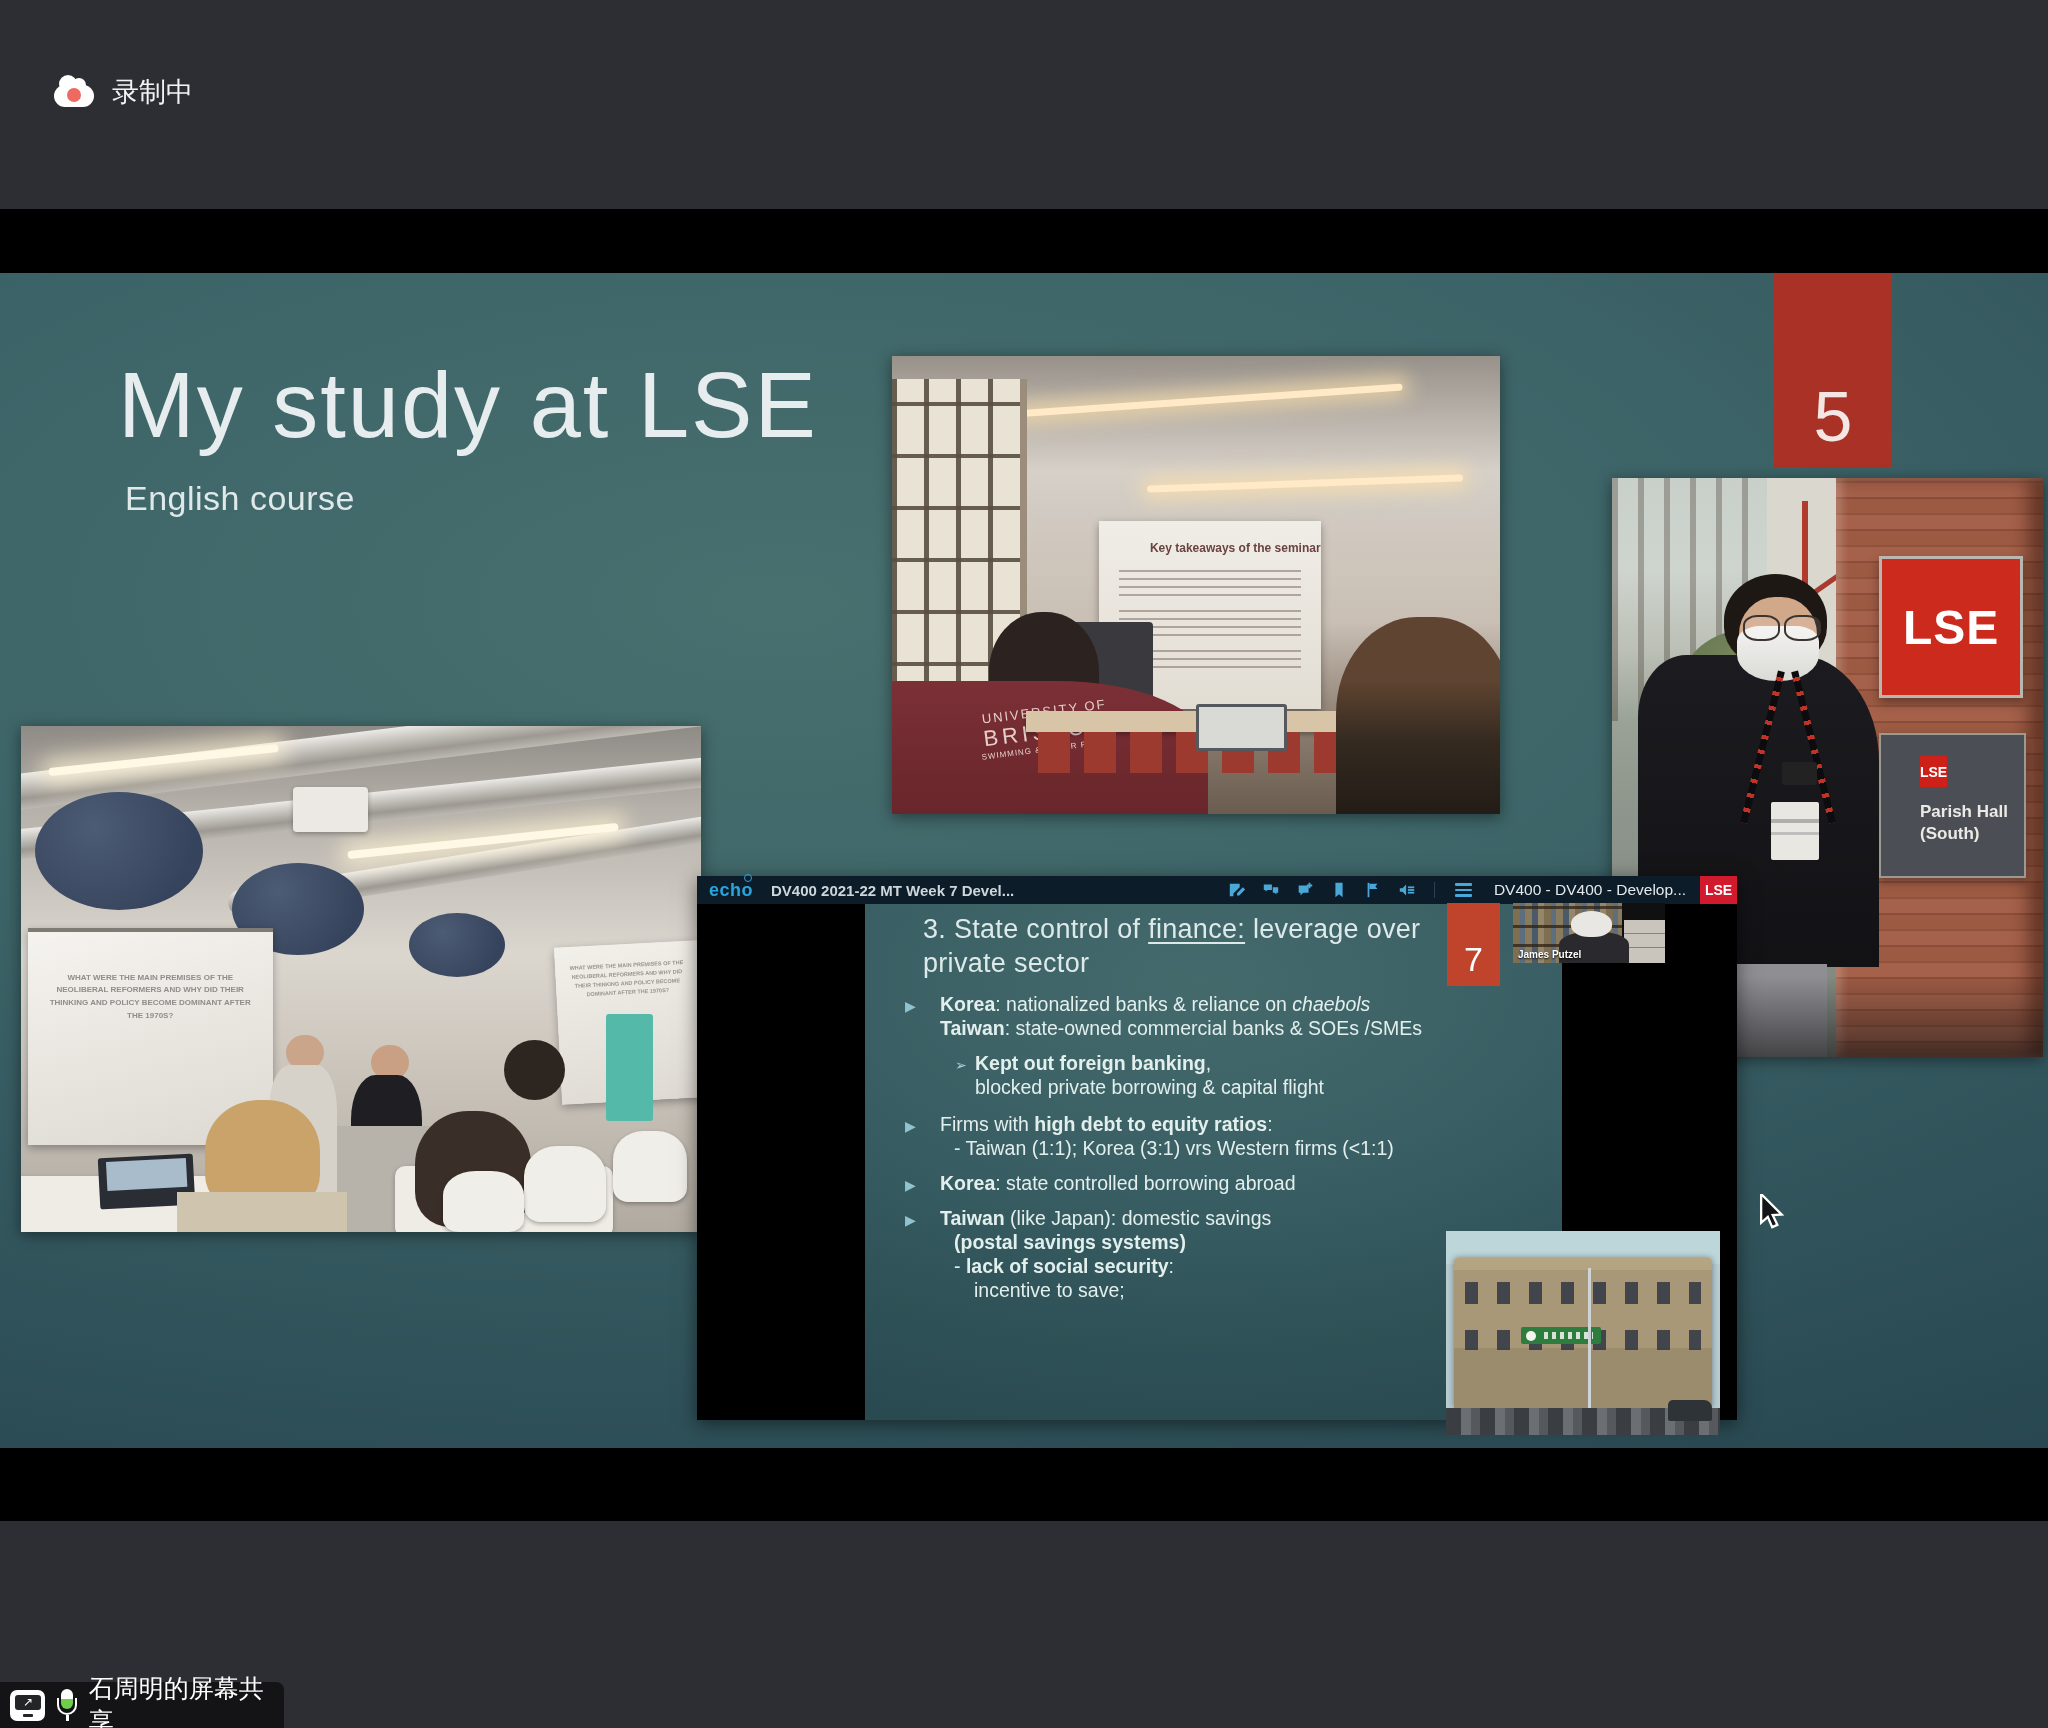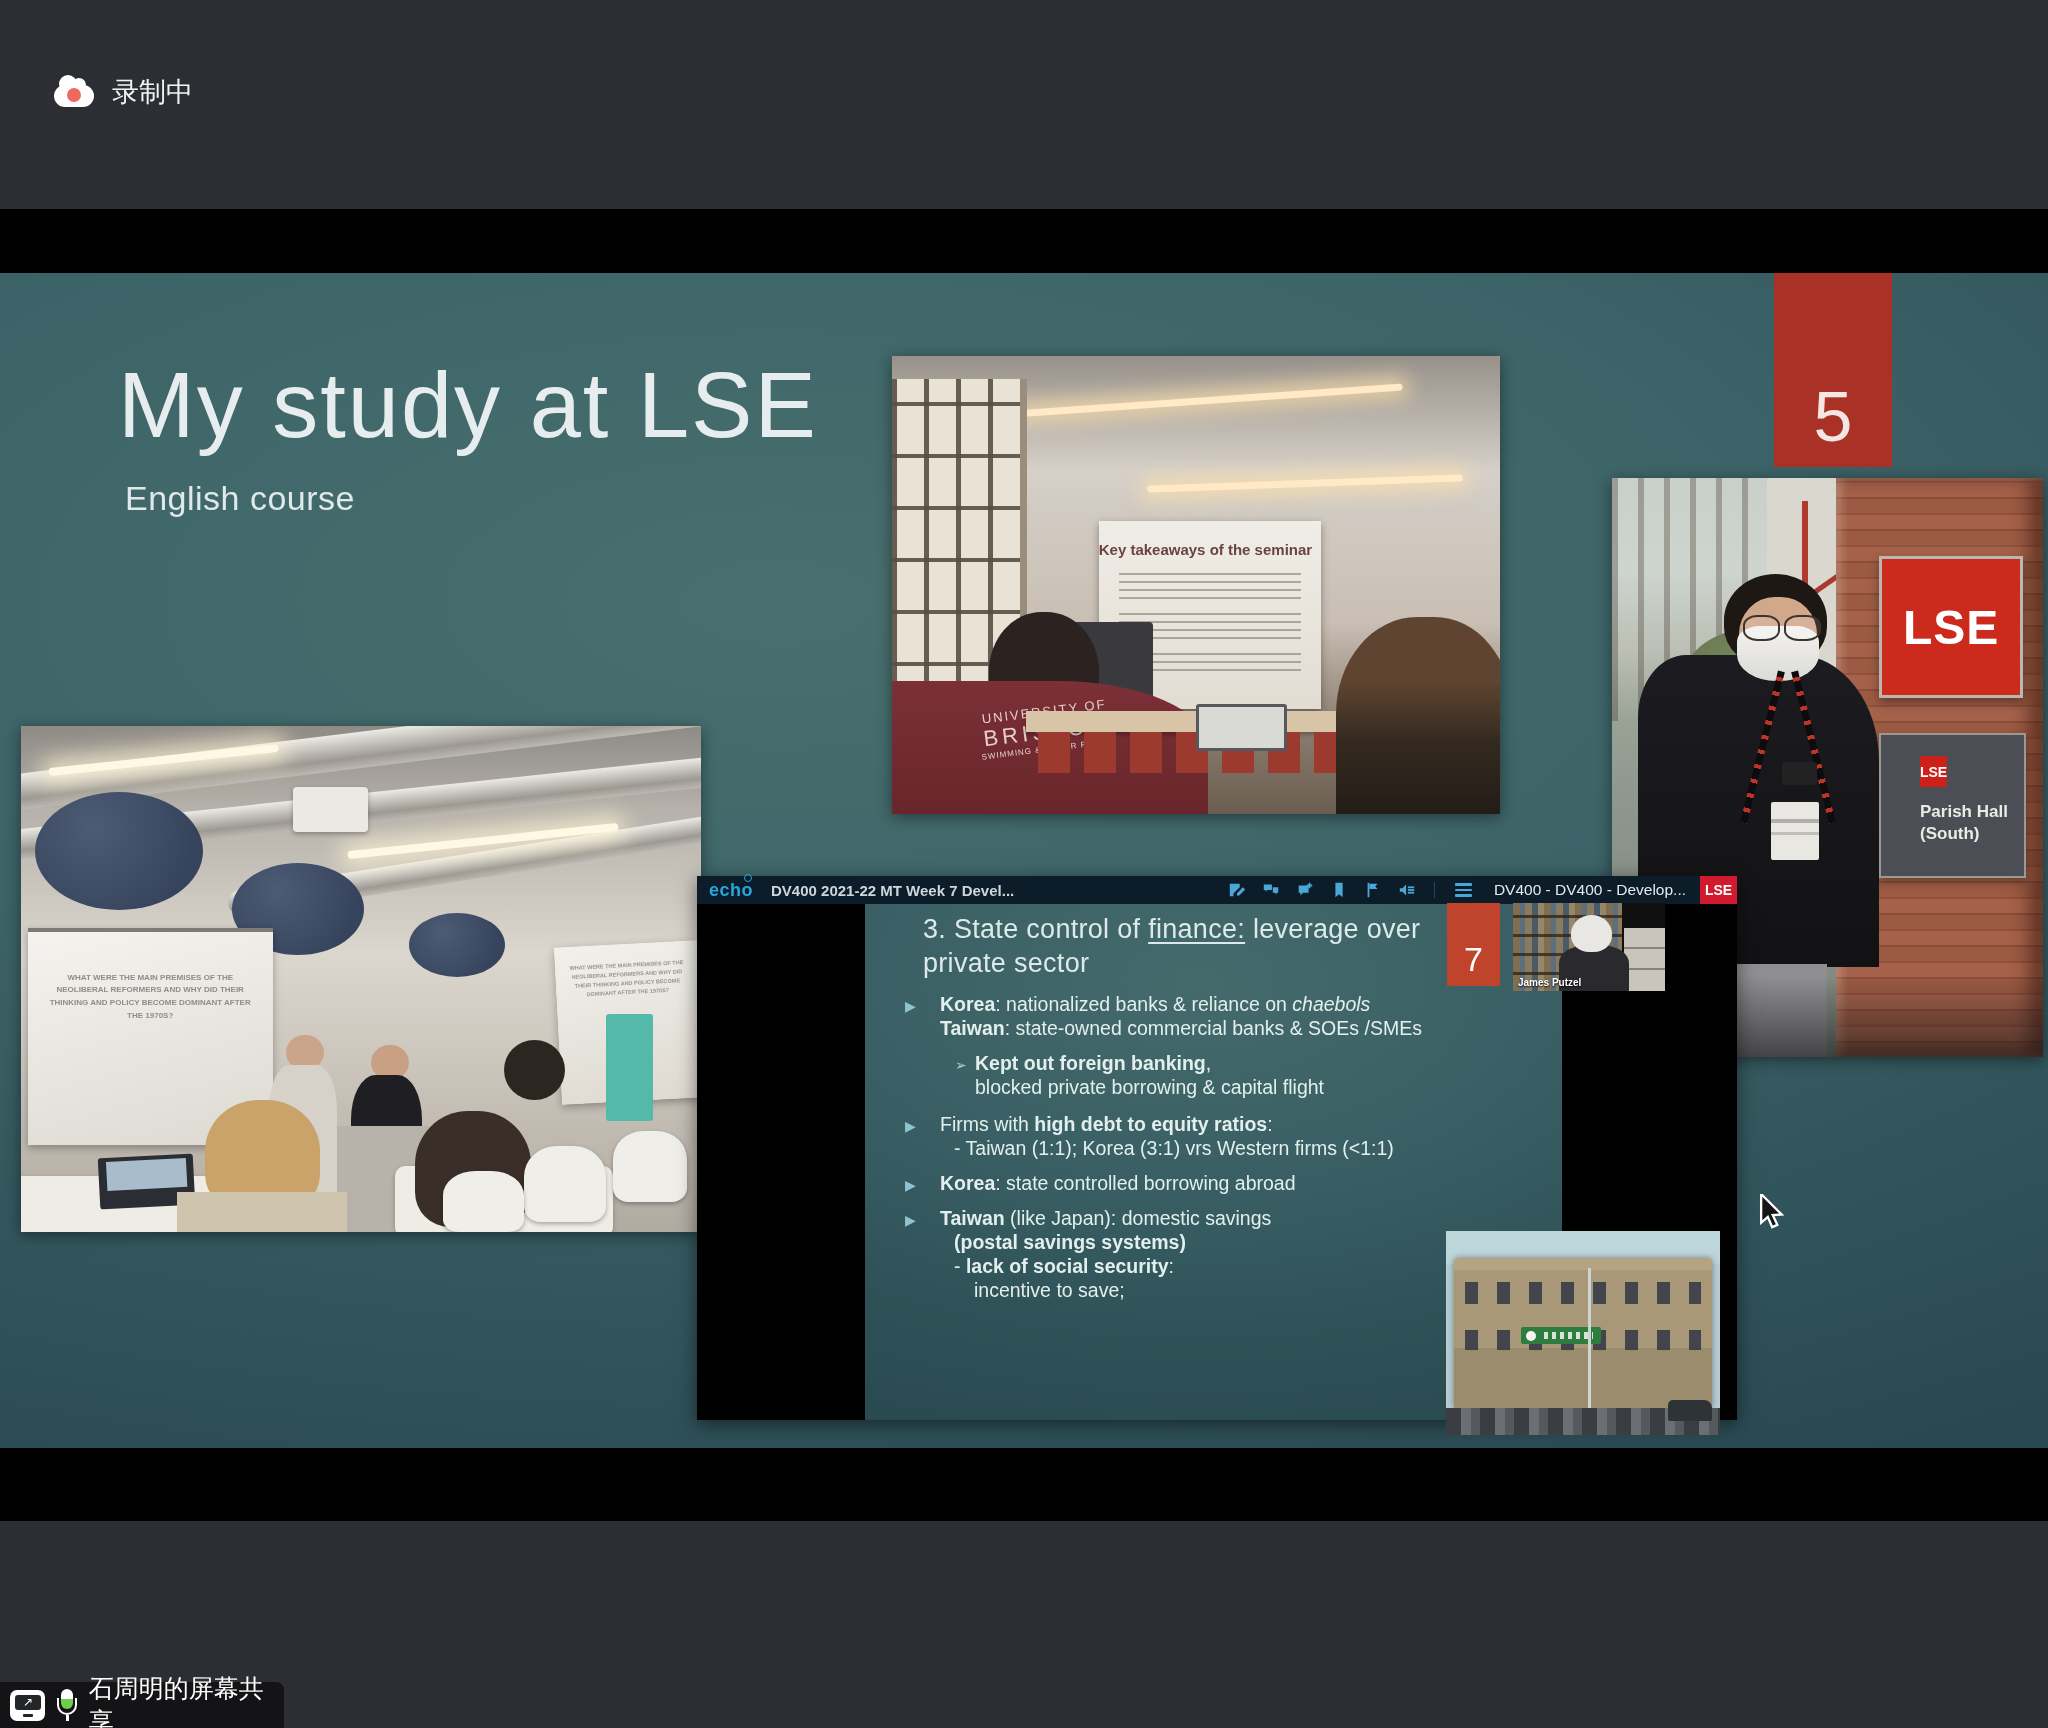--- a/index.html
+++ b/index.html
@@ -32,21 +32,21 @@
   .photo-seminar{left:892px;top:356px;width:608px;height:458px;
     background:linear-gradient(180deg,#a9a39b 0%,#d3ccc3 32%,#c9bfb4 58%,#8d7f72 80%,#6b5c50 100%);}
   .ps-ceiling{position:absolute;left:0;top:0;width:100%;height:36%;background:linear-gradient(180deg,#97918a,#d6d0c8 70%,#cfc9c1);}
   .ps-light{position:absolute;height:7px;background:#ffe9c6;box-shadow:0 0 20px 7px rgba(255,226,170,.75);border-radius:4px;}
   .ps-windows{position:absolute;left:0;top:5%;width:21%;height:74%;background-color:#e9e3d6;
     background-image:repeating-linear-gradient(0deg,rgba(88,78,66,.9) 0 4px,transparent 4px 52px),
                      repeating-linear-gradient(90deg,rgba(88,78,66,.9) 0 5px,transparent 5px 32px);
     border-right:7px solid #9a8d7c;}
   .ps-screen{position:absolute;left:34%;top:36%;width:36.5%;height:41%;
     background:linear-gradient(180deg,#f0ede7,#e2ddd3);box-shadow:0 3px 8px rgba(0,0,0,.35);}
-  .ps-screen-title{margin-top:9%;text-align:left;font-size:15px;color:#6b4340;font-weight:bold;}
+  .ps-screen-title{margin-top:9%;text-align:right;font-size:12px;color:#6b4340;font-weight:bold;}
   .ps-screen-body{margin:7% 9% 0 9%;height:55%;
     background:repeating-linear-gradient(180deg,rgba(118,98,94,.5) 0 2px,transparent 2px 7px,transparent 7px 8px);
     -webkit-mask:linear-gradient(180deg,#000 0 30%,transparent 30% 38%,#000 38% 64%,transparent 64% 72%,#000 72% 100%);
             mask:linear-gradient(180deg,#000 0 30%,transparent 30% 38%,#000 38% 64%,transparent 64% 72%,#000 72% 100%);}
   .ps-av{position:absolute;left:28%;top:58%;width:15%;height:24%;background:#3a3a3e;border-radius:4px;}
   .ps-head-l{position:absolute;left:16%;top:56%;width:18%;height:27%;background:#2c2320;border-radius:48% 48% 40% 40%;}
   .ps-hoodie{position:absolute;left:-2%;top:71%;width:54%;height:31%;background:linear-gradient(180deg,#7b3036,#682membership52a);background:linear-gradient(180deg,#7b3036,#67252a);border-radius:14px 46% 0 0;color:#e6cfca;text-align:center;}
   .ps-hoodie .h1{margin-top:7%;font-size:13px;letter-spacing:2px;transform:rotate(-7deg);}
   .ps-hoodie .h2{font-size:22px;letter-spacing:4px;transform:rotate(-7deg);}
   .ps-hoodie .h3{font-size:8px;letter-spacing:1px;transform:rotate(-7deg);}
@@ -136,21 +136,21 @@
   .es-title .ul{text-decoration:underline;text-underline-offset:4px;}
   .es-body{position:absolute;left:40px;top:88px;width:620px;font-size:19.5px;line-height:24px;color:#e3efed;}
   .es-b{position:relative;padding-left:35px;margin-bottom:11px;}
   .es-b .mk{position:absolute;left:0;top:2px;color:#8fc3cf;font-size:14px;}
   .es-b.sub{padding-left:70px;margin-bottom:13px;}
   .es-b.sub .mk{left:50px;color:#a8d4da;}
   .shift1{margin-left:14px;}
   .shift2{margin-left:34px;}
   .es-page{position:absolute;left:750px;top:27px;width:53px;height:83px;background:#c0432b;color:#fff;font-size:34px;
     display:flex;align-items:flex-end;justify-content:center;padding-bottom:7px;box-sizing:border-box;}
-  .echo-video{position:absolute;left:816px;top:27px;width:152px;height:88px;background:#101010;overflow:hidden;}
+  .echo-video{position:absolute;left:816px;top:27px;width:152px;height:60px;background:#101010;overflow:hidden;}
   .ev-shelf{position:absolute;left:0;top:0;width:72%;height:100%;
     background:repeating-linear-gradient(90deg,#7e6f52 0 7px,#5d6f7e 7px 12px,#8a7a5e 12px 19px,#4a5a68 19px 25px,#96866a 25px 31px);
     background-color:#6b5c44;}
   .ev-shelf::after{content:"";position:absolute;inset:0;
     background:repeating-linear-gradient(0deg,transparent 0 16px,rgba(45,32,18,.75) 16px 19px);}
   .ev-cab{position:absolute;right:0;top:28%;width:27%;height:72%;background:#c9c5bc;
     background-image:linear-gradient(180deg,transparent 0 30%,rgba(90,85,80,.6) 30% 33%,transparent 33% 63%,rgba(90,85,80,.6) 63% 66%,transparent 66%);}
   .ev-hair{position:absolute;left:38%;top:14%;width:27%;height:42%;background:#e9e7e3;border-radius:50% 50% 44% 44%;}
   .ev-bodyp{position:absolute;left:30%;top:48%;width:46%;height:52%;background:#2a2a2e;border-radius:40% 40% 0 0;}
   .ev-name{position:absolute;left:5px;bottom:3px;font-size:10px;font-weight:bold;color:#fff;text-shadow:0 1px 2px #000;}

